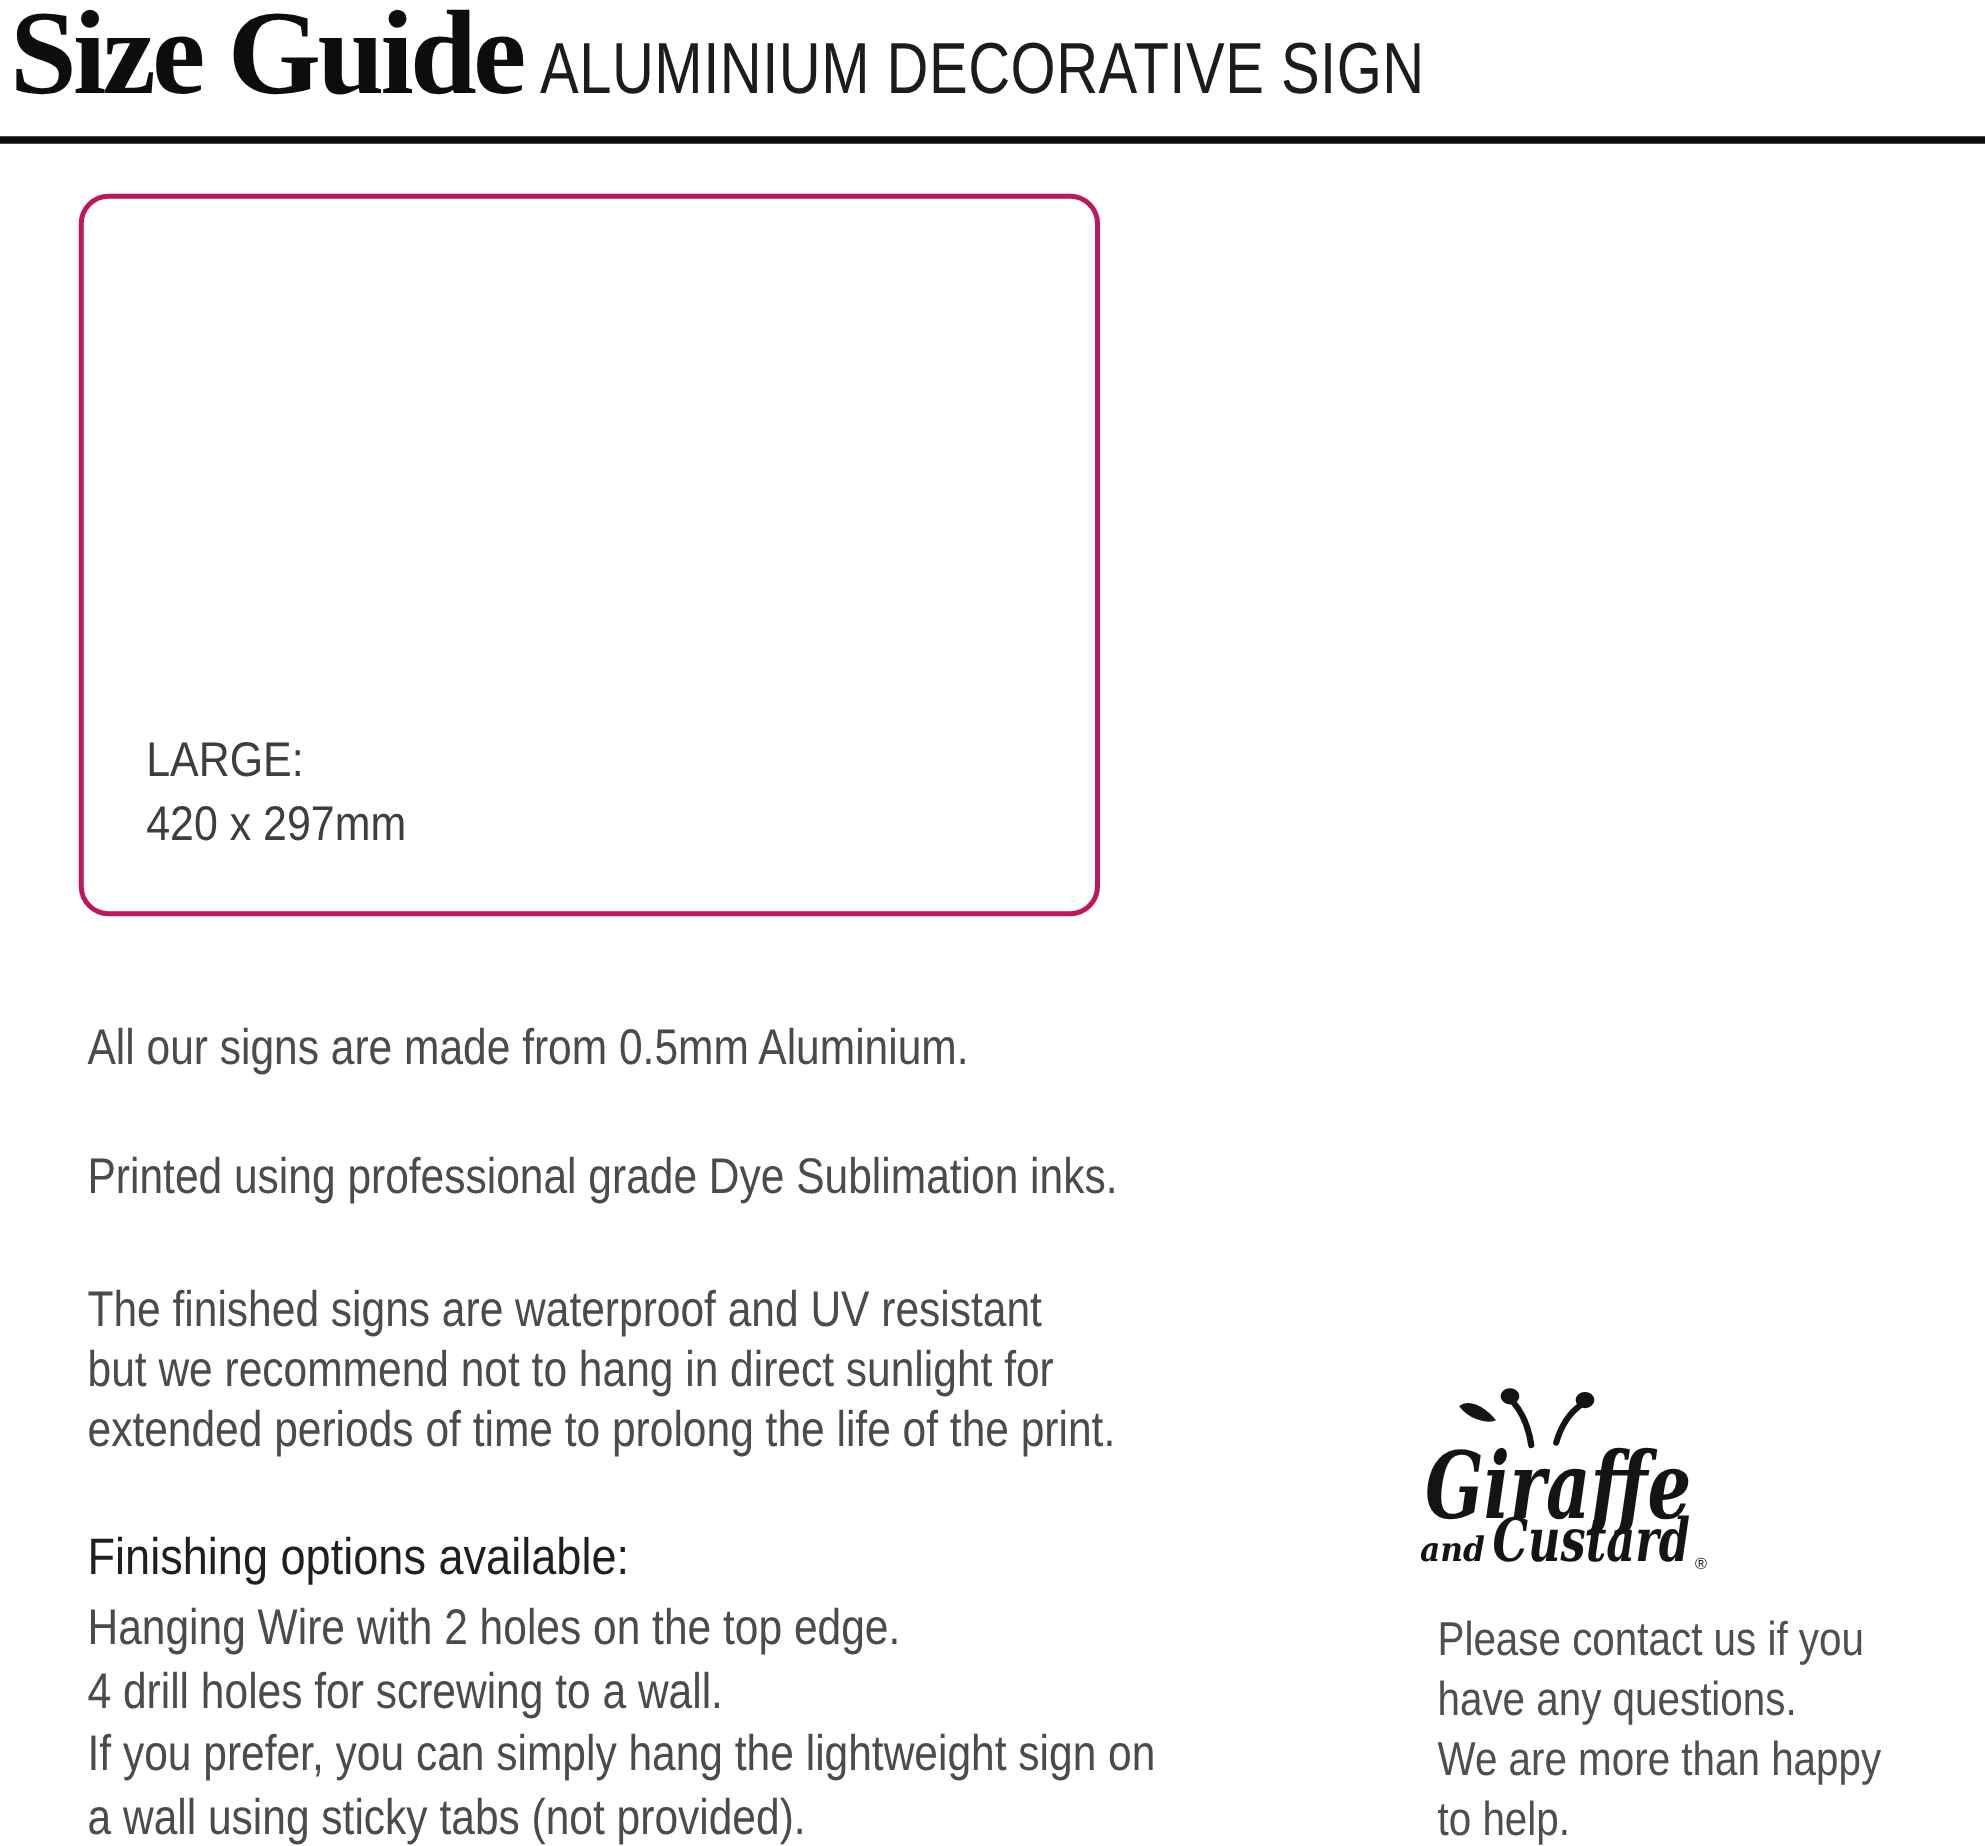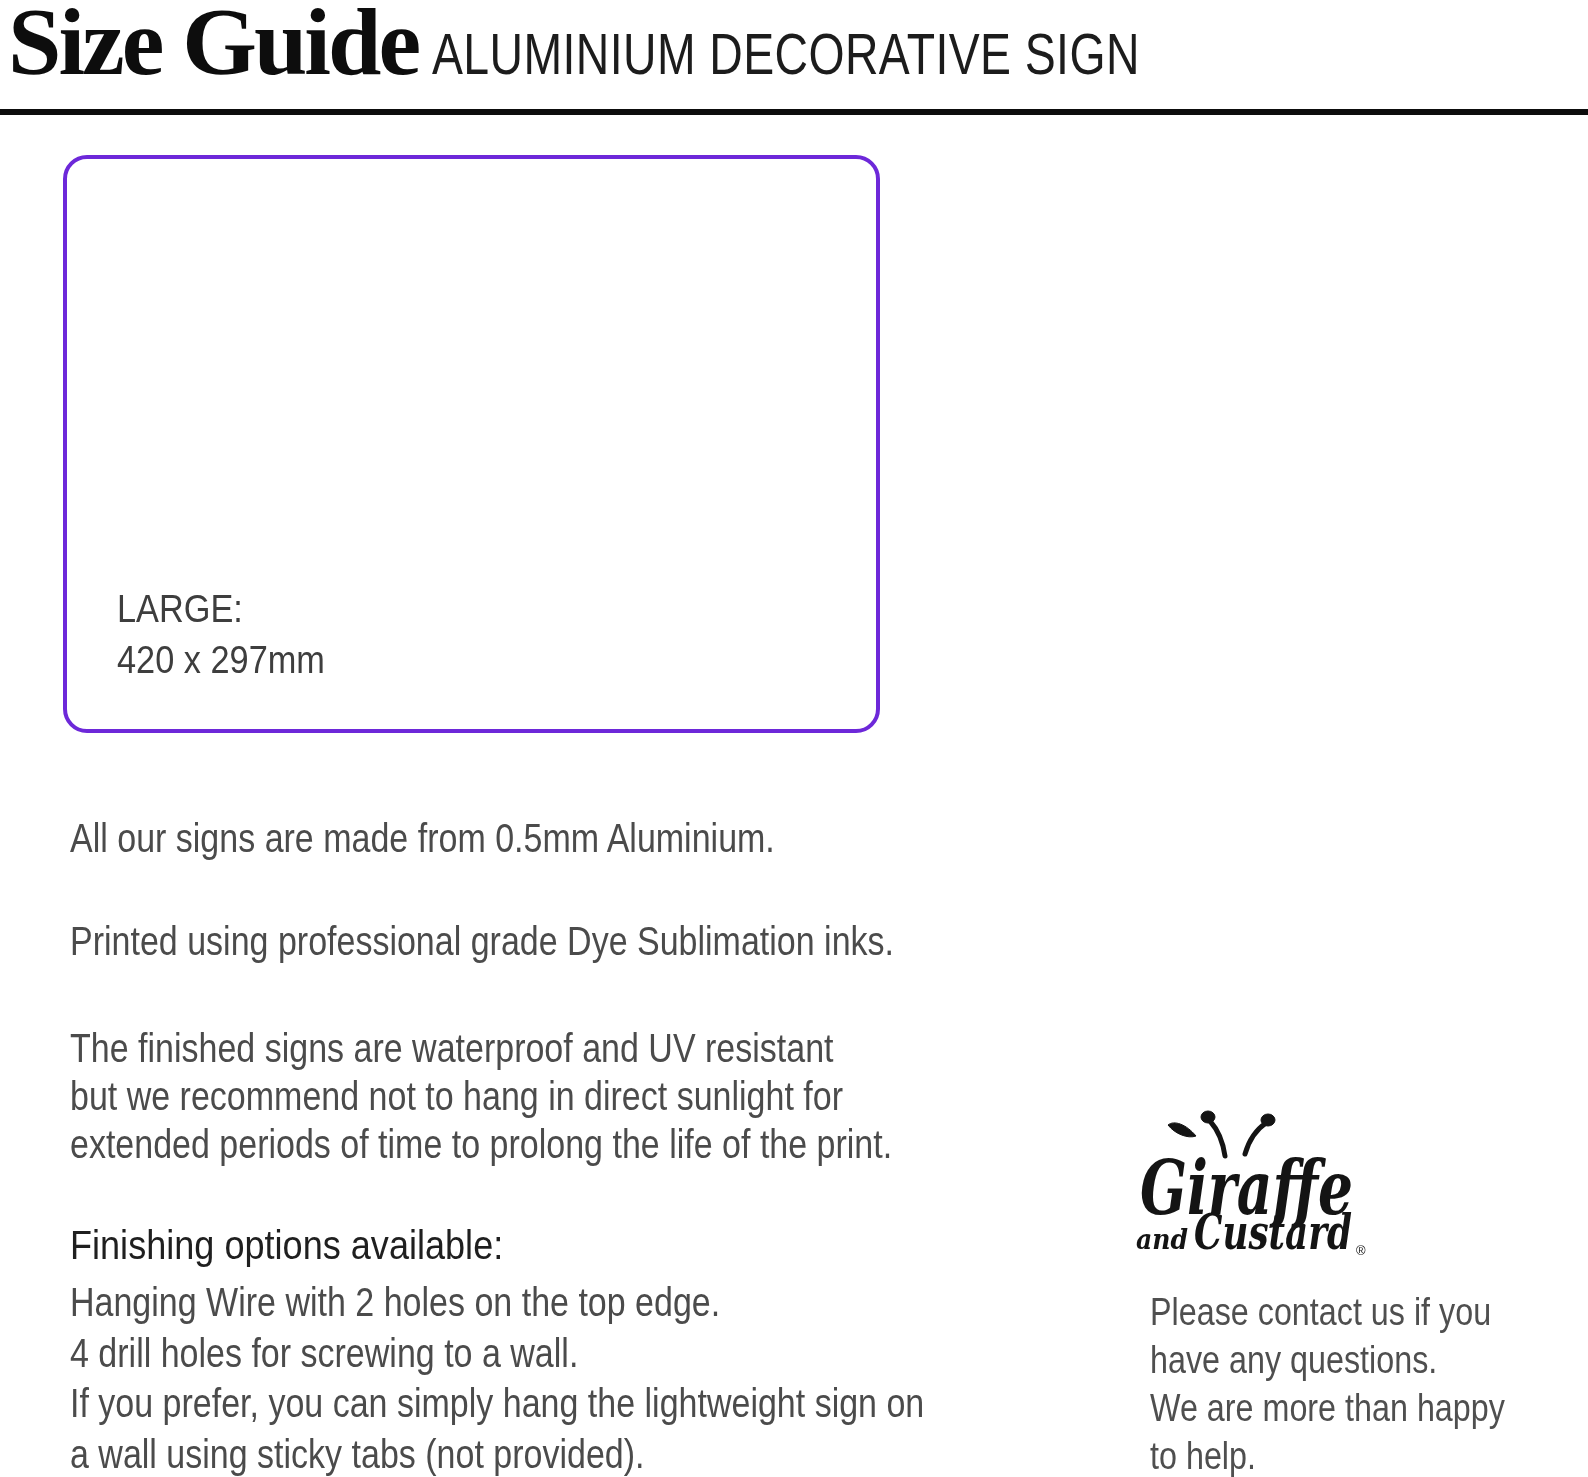--- a/index.html
+++ b/index.html
@@ -44,21 +44,21 @@
     left: 0;
     width: 1588px;
     height: 6px;
     background: #0d0d0d;
   }
 
   
   .size-box {
     position: absolute;
     box-sizing: border-box;
-    border: 4px solid #6d28d9;
+    border: 4px solid #be185d;
     border-radius: 24px;
     background: #ffffff;
   }
   .size-box.large    { left: 63px;  top: 155px; width: 817px; height: 578px; }
   .size-box.standard { left: 913px; top: 344px; width: 590px; height: 389px; }
 
   .size-label {
     position: absolute;
     color: #3e3e3e;
     font-size: 39px;

